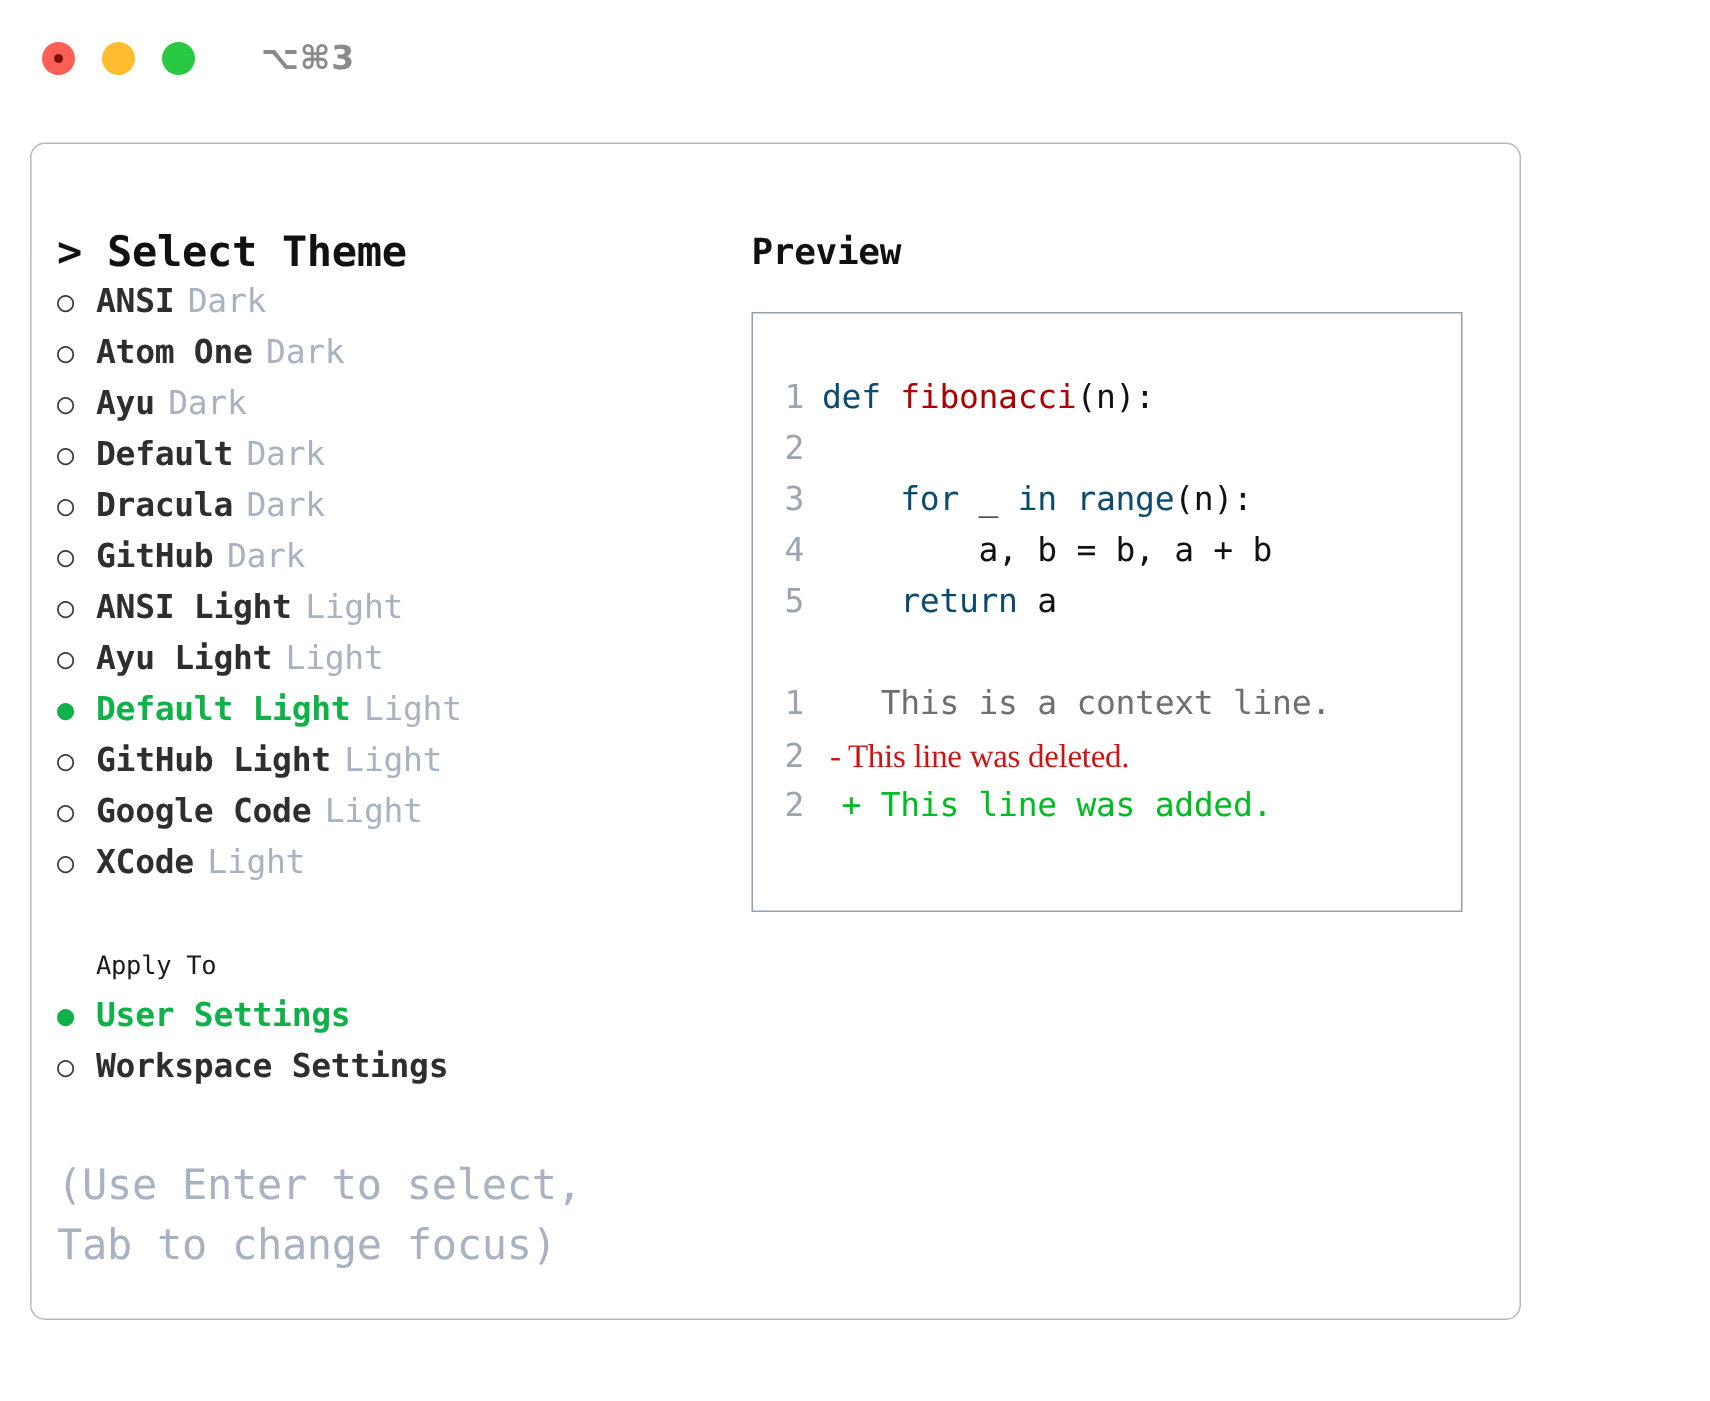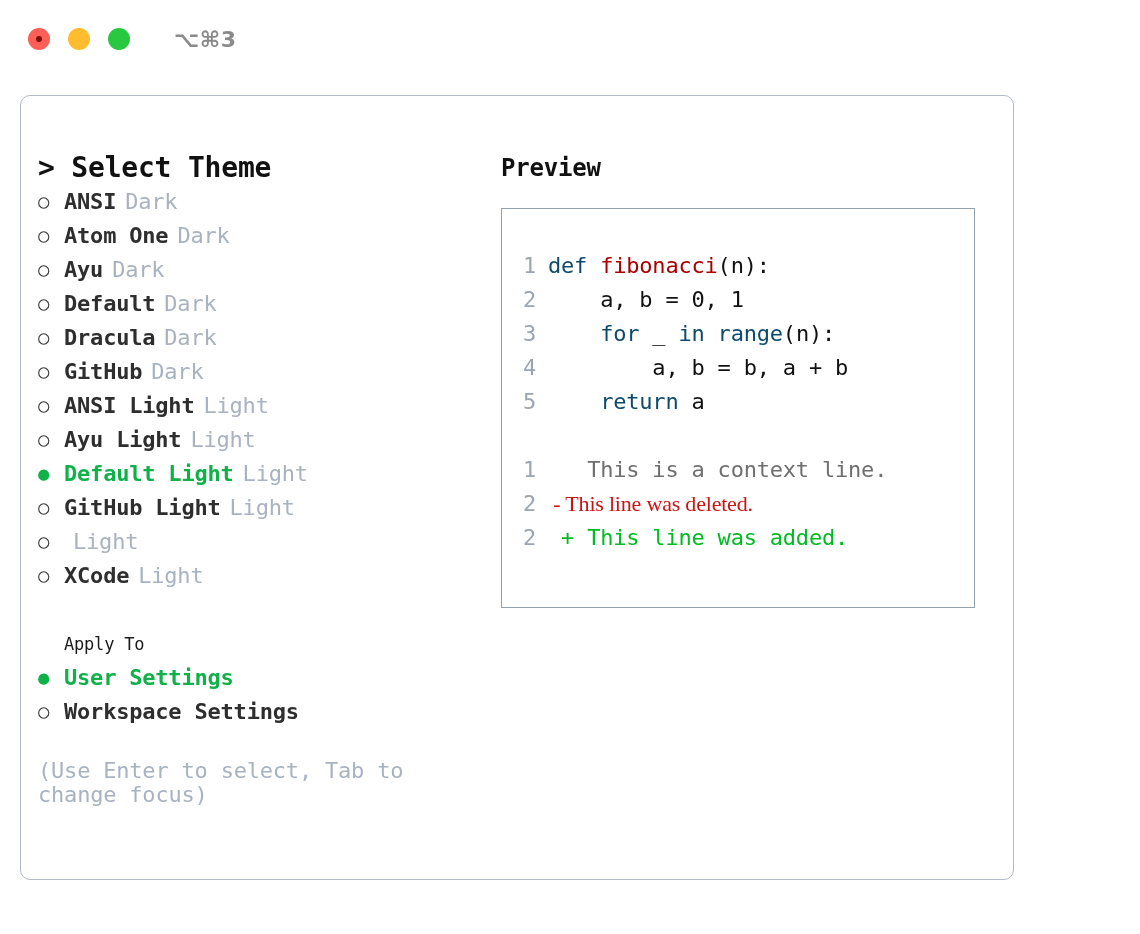--- a/index.html
+++ b/index.html
@@ -135,24 +135,24 @@
   .applyto-head {
     font-size: 17px;
     color: #1b1b1b;
     line-height: 34px;
     padding-left: 26px;
     white-space: pre;
     letter-spacing: -0.2px;
   }
 
   .hint {
-    margin-top: 30px;
-    font-size: 22px;
+    margin-top: 41px;
+    font-size: 28px;
     color: #a8b2c0;
-    line-height: 24px;
+    line-height: 40px;
     width: 400px;
     white-space: pre-wrap;
     letter-spacing: -0.2px;
   }
 
   
   .right-col {
     position: absolute;
     left: 480px;
     top: 55px;
@@ -230,21 +230,21 @@
             <li class="row"><span class="marker">○</span><span class="label">ANSI</span><span class="tag">Dark</span></li>
             <li class="row"><span class="marker">○</span><span class="label">Atom One</span><span class="tag">Dark</span></li>
             <li class="row"><span class="marker">○</span><span class="label">Ayu</span><span class="tag">Dark</span></li>
             <li class="row"><span class="marker">○</span><span class="label">Default</span><span class="tag">Dark</span></li>
             <li class="row"><span class="marker">○</span><span class="label">Dracula</span><span class="tag">Dark</span></li>
             <li class="row"><span class="marker">○</span><span class="label">GitHub</span><span class="tag">Dark</span></li>
             <li class="row"><span class="marker">○</span><span class="label">ANSI Light</span><span class="tag">Light</span></li>
             <li class="row"><span class="marker">○</span><span class="label">Ayu Light</span><span class="tag">Light</span></li>
             <li class="row selected"><span class="marker sel">●</span><span class="label">Default Light</span><span class="tag">Light</span></li>
             <li class="row"><span class="marker">○</span><span class="label">GitHub Light</span><span class="tag">Light</span></li>
-            <li class="row"><span class="marker">○</span><span class="tag">Light</span></li>
+            <li class="row"><span class="marker">○</span><span class="label">Google Code</span><span class="tag">Light</span></li>
             <li class="row"><span class="marker">○</span><span class="label">XCode</span><span class="tag">Light</span></li>
           </ul>
 
         <div class="spacer-row"></div>
 
         <div class="applyto-head">Apply To</div>
 
         <ul class="list" id="apply-list">
             <li class="row selected"><span class="marker sel">●</span><span class="label">User Settings</span></li>
             <li class="row"><span class="marker">○</span><span class="label">Workspace Settings</span></li>
@@ -252,21 +252,21 @@
 
         <div class="hint">(Use Enter to select, Tab to change focus)</div>
       </div>
 
       <div class="right-col">
         <div class="preview-title">Preview</div>
 
         <div class="preview-box">
           <div class="code" id="code-area">
               <div class="codeline"><span class="lineno">1</span><span class="codetext"><span class="kw">def</span><span> </span><span class="fn">fibonacci</span><span>(n):</span></span></div>
-              <div class="codeline"><span class="lineno">2</span><span class="codetext"><span>    a, b = 0, 1</span></span></div>
+              <div class="codeline"><span class="lineno">2</span></div>
               <div class="codeline"><span class="lineno">3</span><span class="codetext"><span>    </span><span class="kw">for</span><span> _ </span><span class="kw">in</span><span> </span><span class="kw">range</span><span>(n):</span></span></div>
               <div class="codeline"><span class="lineno">4</span><span class="codetext"><span>        a, b = b, a + b</span></span></div>
               <div class="codeline"><span class="lineno">5</span><span class="codetext"><span>    </span><span class="kw">return</span><span> a</span></span></div>
               <div class="blank-gap"></div>
               <div class="codeline diffline"><span class="lineno">1</span><span class="codetext ctx"><span>   </span><span>This is a context line.</span></span></div>
               <div class="codeline diffline"><span class="lineno">2</span><span class="codetext del"><span> - </span><span>This line was deleted.</span></span></div>
               <div class="codeline diffline"><span class="lineno">2</span><span class="codetext add"><span> + </span><span>This line was added.</span></span></div>
             </div>
         </div>
       </div>

